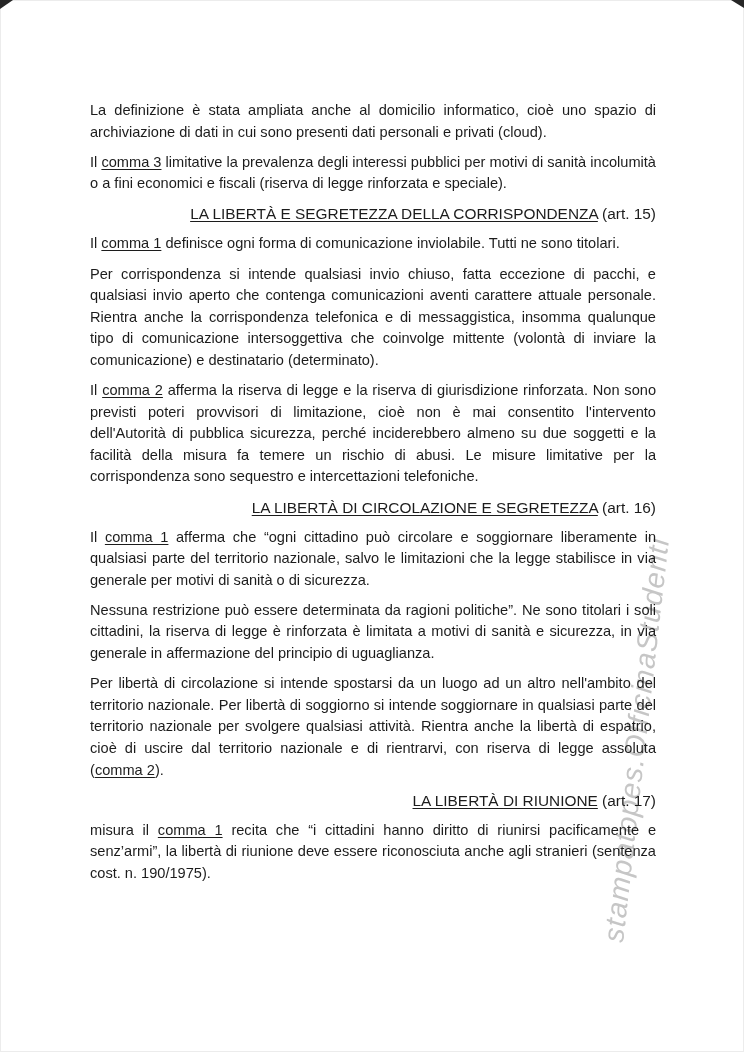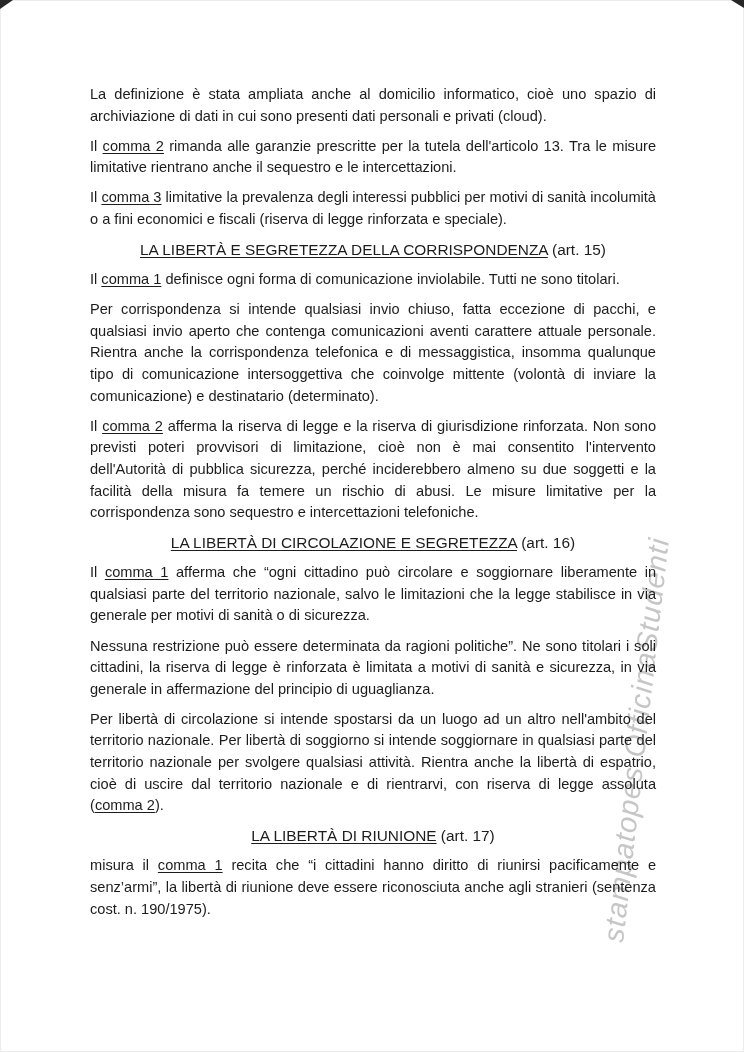--- a/index.html
+++ b/index.html
@@ -12,36 +12,36 @@
     width: 744px;
     height: 1052px;
     background: #ffffff;
     overflow: hidden;
     box-shadow: inset 0 0 0 1px #ececec;
     font-family: "Liberation Sans", "DejaVu Sans", sans-serif;
   }
   .content {
     position: absolute;
     left: 90px;
-    top: 84px;
+    top: 100px;
     width: 566px;
     font-size: 14.6px;
     line-height: 21.6px;
     color: #1c1c1c;
   }
   .content p.paragraph {
     margin: 0 0 8.5px 0;
     text-align: justify;
   }
   .content h2.heading {
     margin: 0 0 8.5px 0;
     font-size: 15.4px;
     font-weight: normal;
     line-height: 21.6px;
-    text-align: center;
+    text-align: right;
   }
   .u {
     text-decoration: underline;
     text-underline-offset: 2px;
   }
   .watermark {
     position: absolute;
     left: 421px;
     top: 723px;
     width: 432px;
@@ -73,21 +73,20 @@
 </style>
 </head>
 <body>
 
 <div class="page" style="background: rgb(255, 255, 255); color: rgb(28, 28, 28);">
   <div class="corner corner-tl" style="border-top-color: rgb(38, 38, 38);"></div>
   <div class="corner corner-tr" style="border-top-color: rgb(38, 38, 38);"></div>
   <div class="watermark" style="color: rgb(198, 198, 198);">stampatopes.OfficinaStudenti</div>
   <div class="content">
       <p class="paragraph"><span>La definizione è stata ampliata anche al domicilio informatico, cioè uno spazio di archiviazione di dati in cui sono presenti dati personali e privati (cloud).</span></p>
-      <p class="paragraph"><span>Il </span><span class="u">comma 2</span><span> rimanda alle garanzie prescritte per la tutela dell'articolo 13. Tra le misure limitative rientrano anche il sequestro e le intercettazioni.</span></p>
       <p class="paragraph"><span>Il </span><span class="u">comma 3</span><span> limitative la prevalenza degli interessi pubblici per motivi di sanità incolumità o a fini economici e fiscali (riserva di legge rinforzata e speciale).</span></p>
       <h2 class="heading"><span class="u">LA LIBERTÀ E SEGRETEZZA DELLA CORRISPONDENZA</span><span> (art. 15)</span></h2>
       <p class="paragraph"><span>Il </span><span class="u">comma 1</span><span> definisce ogni forma di comunicazione inviolabile. Tutti ne sono titolari.</span></p>
       <p class="paragraph"><span>Per corrispondenza si intende qualsiasi invio chiuso, fatta eccezione di pacchi, e qualsiasi invio aperto che contenga comunicazioni aventi carattere attuale personale. Rientra anche la corrispondenza telefonica e di messaggistica, insomma qualunque tipo di comunicazione intersoggettiva che coinvolge mittente (volontà di inviare la comunicazione) e destinatario (determinato).</span></p>
       <p class="paragraph"><span>Il </span><span class="u">comma 2</span><span> afferma la riserva di legge e la riserva di giurisdizione rinforzata. Non sono previsti poteri provvisori di limitazione, cioè non è mai consentito l'intervento dell'Autorità di pubblica sicurezza, perché inciderebbero almeno su due soggetti e la facilità della misura fa temere un rischio di abusi. Le misure limitative per la corrispondenza sono sequestro e intercettazioni telefoniche.</span></p>
       <h2 class="heading"><span class="u">LA LIBERTÀ DI CIRCOLAZIONE E SEGRETEZZA</span><span> (art. 16)</span></h2>
       <p class="paragraph"><span>Il </span><span class="u">comma 1</span><span> afferma che “ogni cittadino può circolare e soggiornare liberamente in qualsiasi parte del territorio nazionale, salvo le limitazioni che la legge stabilisce in via generale per motivi di sanità o di sicurezza.</span></p>
       <p class="paragraph"><span>Nessuna restrizione può essere determinata da ragioni politiche”. Ne sono titolari i soli cittadini, la riserva di legge è rinforzata è limitata a motivi di sanità e sicurezza, in via generale in affermazione del principio di uguaglianza.</span></p>
       <p class="paragraph"><span>Per libertà di circolazione si intende spostarsi da un luogo ad un altro nell'ambito del territorio nazionale. Per libertà di soggiorno si intende soggiornare in qualsiasi parte del territorio nazionale per svolgere qualsiasi attività. Rientra anche la libertà di espatrio, cioè di uscire dal territorio nazionale e di rientrarvi, con riserva di legge assoluta (</span><span class="u">comma 2</span><span>).</span></p>
       <h2 class="heading"><span class="u">LA LIBERTÀ DI RIUNIONE</span><span> (art. 17)</span></h2>

